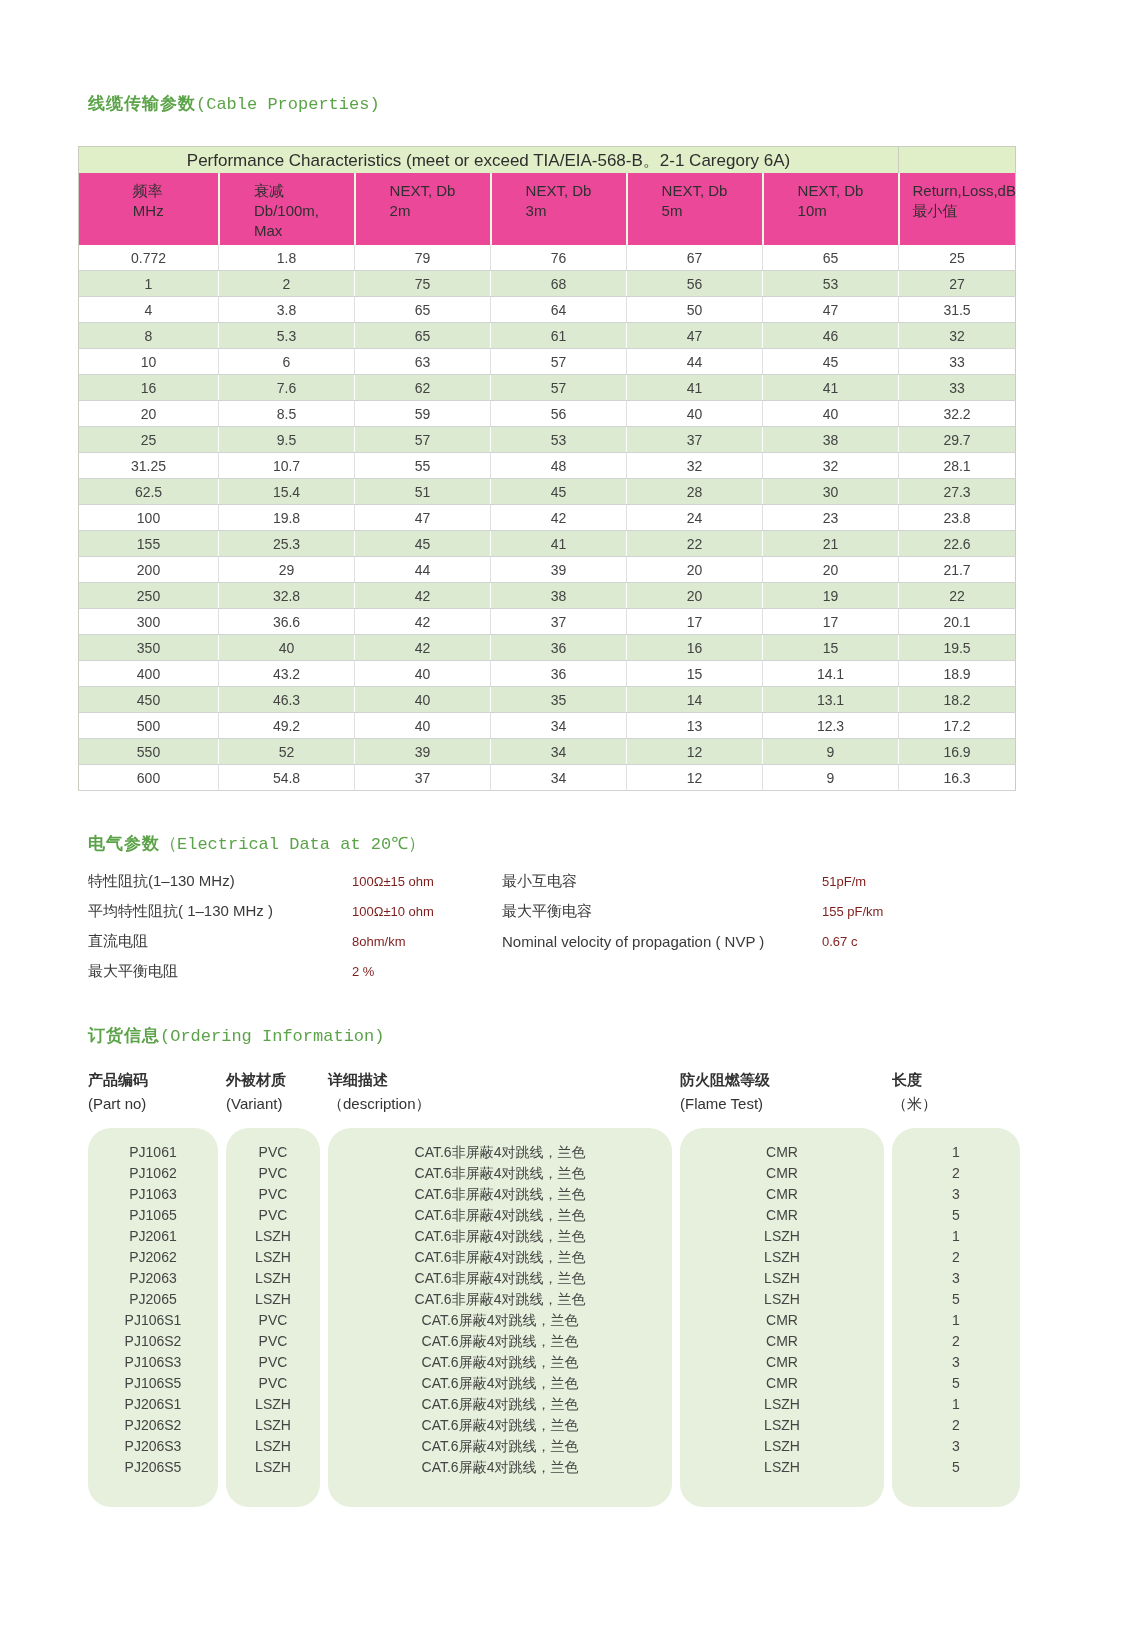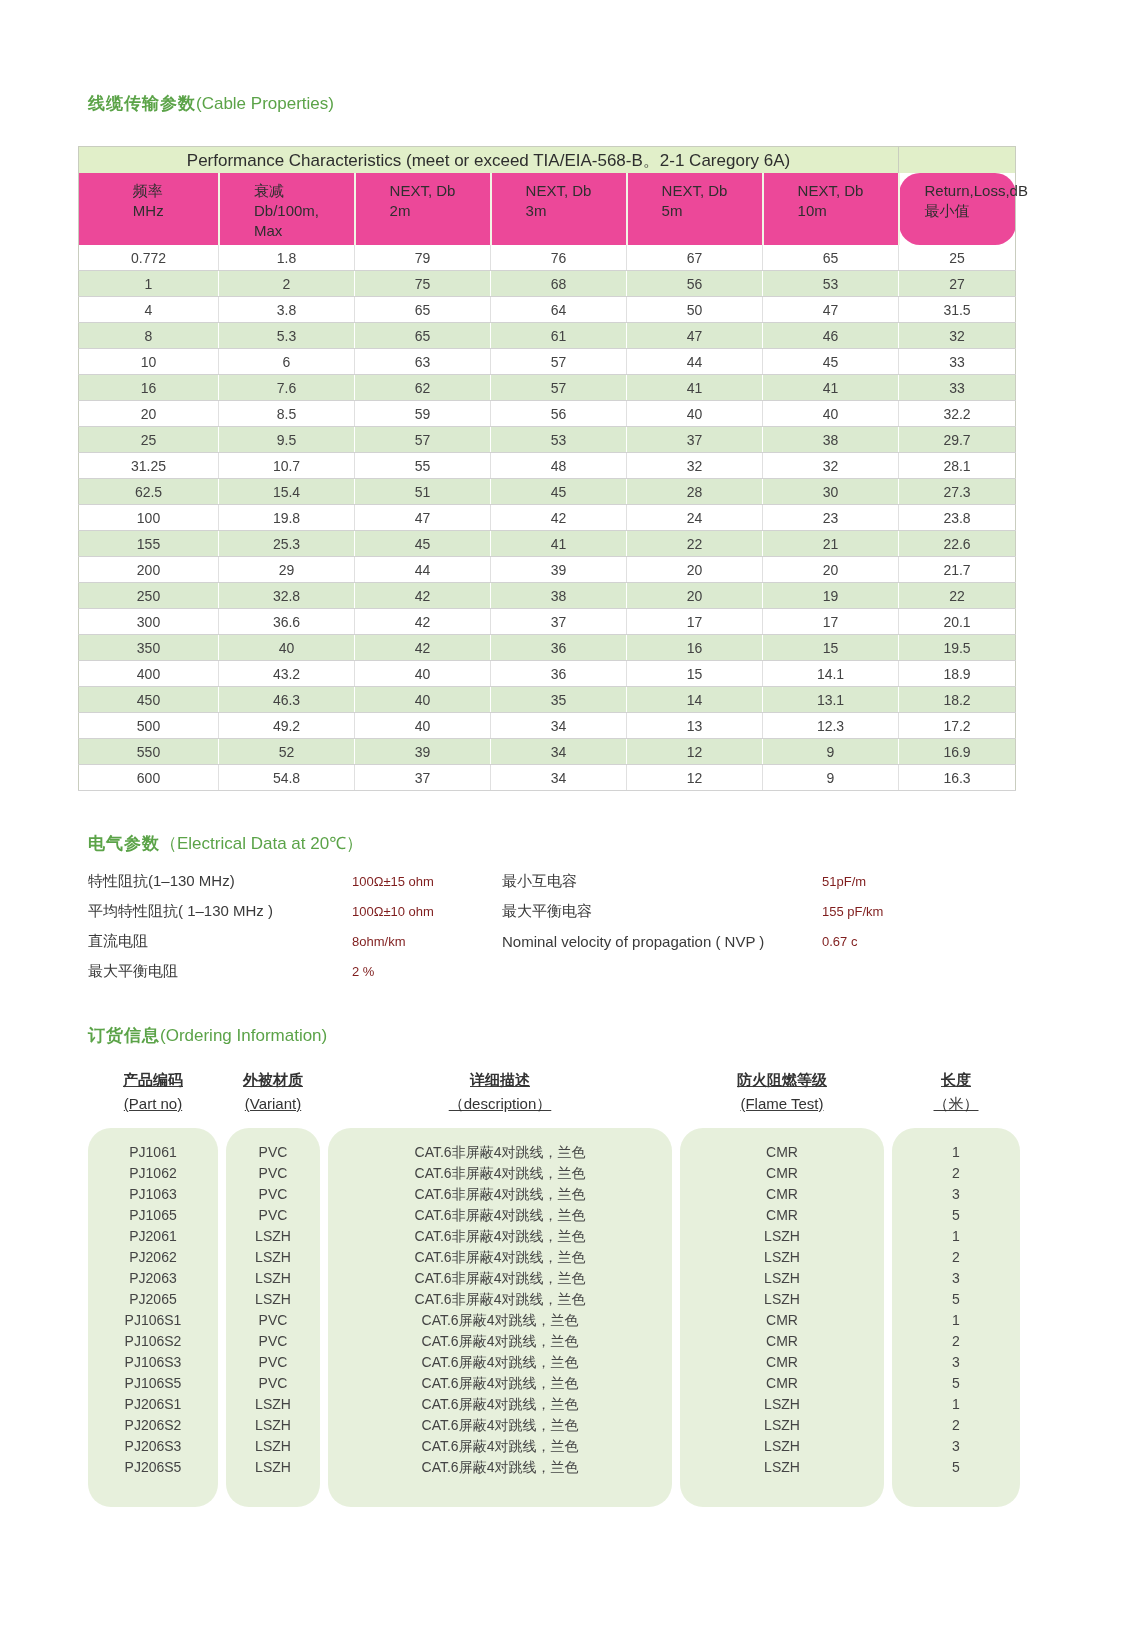--- a/index.html
+++ b/index.html
@@ -4,21 +4,21 @@
 <style>
   html,body{margin:0;padding:0;background:#fff;}
   body{
     width:1137px;height:1626px;position:relative;overflow:hidden;
     font-family:"Liberation Sans","DejaVu Sans",sans-serif;
     color:#3c3c3c;
   }
   
   .sec-heading{
     position:absolute;left:88px;
-    font-family:Liberation Sans, sans-serif;
+    font-family:Liberation Mono, monospace;
     font-size:17px;color:#5ba348;white-space:nowrap;
   }
   .sec-heading .cn{font-weight:bold;letter-spacing:1px;}
   .sec-heading .en{font-weight:normal;}
   
   table.perf{
     position:absolute;left:78px;top:146px;width:937px;
     border-collapse:collapse;table-layout:fixed;
     border:1px solid #c9cdbf;
   }
@@ -30,21 +30,21 @@
     font-size:17px;color:#2e2e2e;padding:0;
     border-right:1px solid #c9cdbf;
   }
   .perf .title-row td:last-child{border-right:none;}
   .perf thead th{
     background:#ec4899;height:60px;padding:4px 0;
     font-size:15px;font-weight:normal;color:#2f2f2f;
     text-align:center;vertical-align:top;
     border-right:2px solid #f1f5e4;
   }
-  .perf thead th:last-child{border-right:none;text-align:left;padding-left:25px;border-radius:21px;}
+  .perf thead th:last-child{border-right:none;text-align:left;padding-left:13px;}
   .hdr-block{display:inline-block;text-align:left;padding-top:4px;}
   .hdr-line{display:block;line-height:20px;}
   .perf tbody td{
     height:25px;text-align:center;font-size:14px;color:#434343;
     border-bottom:1px solid #d2d2d2;border-right:1px solid #e0e0e0;
     padding:0;
   }
   .perf tbody td:last-child{border-right:none;}
   .perf tbody tr.stripe td{background:#dbead0;border-right-color:#ffffff;}
   
@@ -54,21 +54,21 @@
     height:30px;align-items:center;
   }
   .elec-label,.elec-label2{font-size:15px;color:#3a3a3a;}
   .elec-value,.elec-value2{font-size:13px;color:#7f1d1d;}
   
   .ord-header{
     position:absolute;left:88px;top:1068px;
     display:grid;grid-template-columns:130px 94px 344px 204px 128px;
     column-gap:8px;
   }
-  .ord-hdr{text-align:center;text-decoration:underline;}
+  .ord-hdr{}
   .ord-hdr-cn{font-size:15px;font-weight:bold;color:#333;line-height:24px;}
   .ord-hdr-en{font-size:15px;font-weight:normal;color:#333;line-height:24px;}
   .ord-body{
     position:absolute;left:88px;top:1128px;height:379px;
     display:grid;grid-template-columns:130px 94px 344px 204px 128px;
     column-gap:8px;
   }
   .ord-col{background:#e7f0dc;padding-top:14px;box-sizing:border-box;border-radius:23px;}
   .ord-cell{
     height:21px;line-height:21px;text-align:center;

